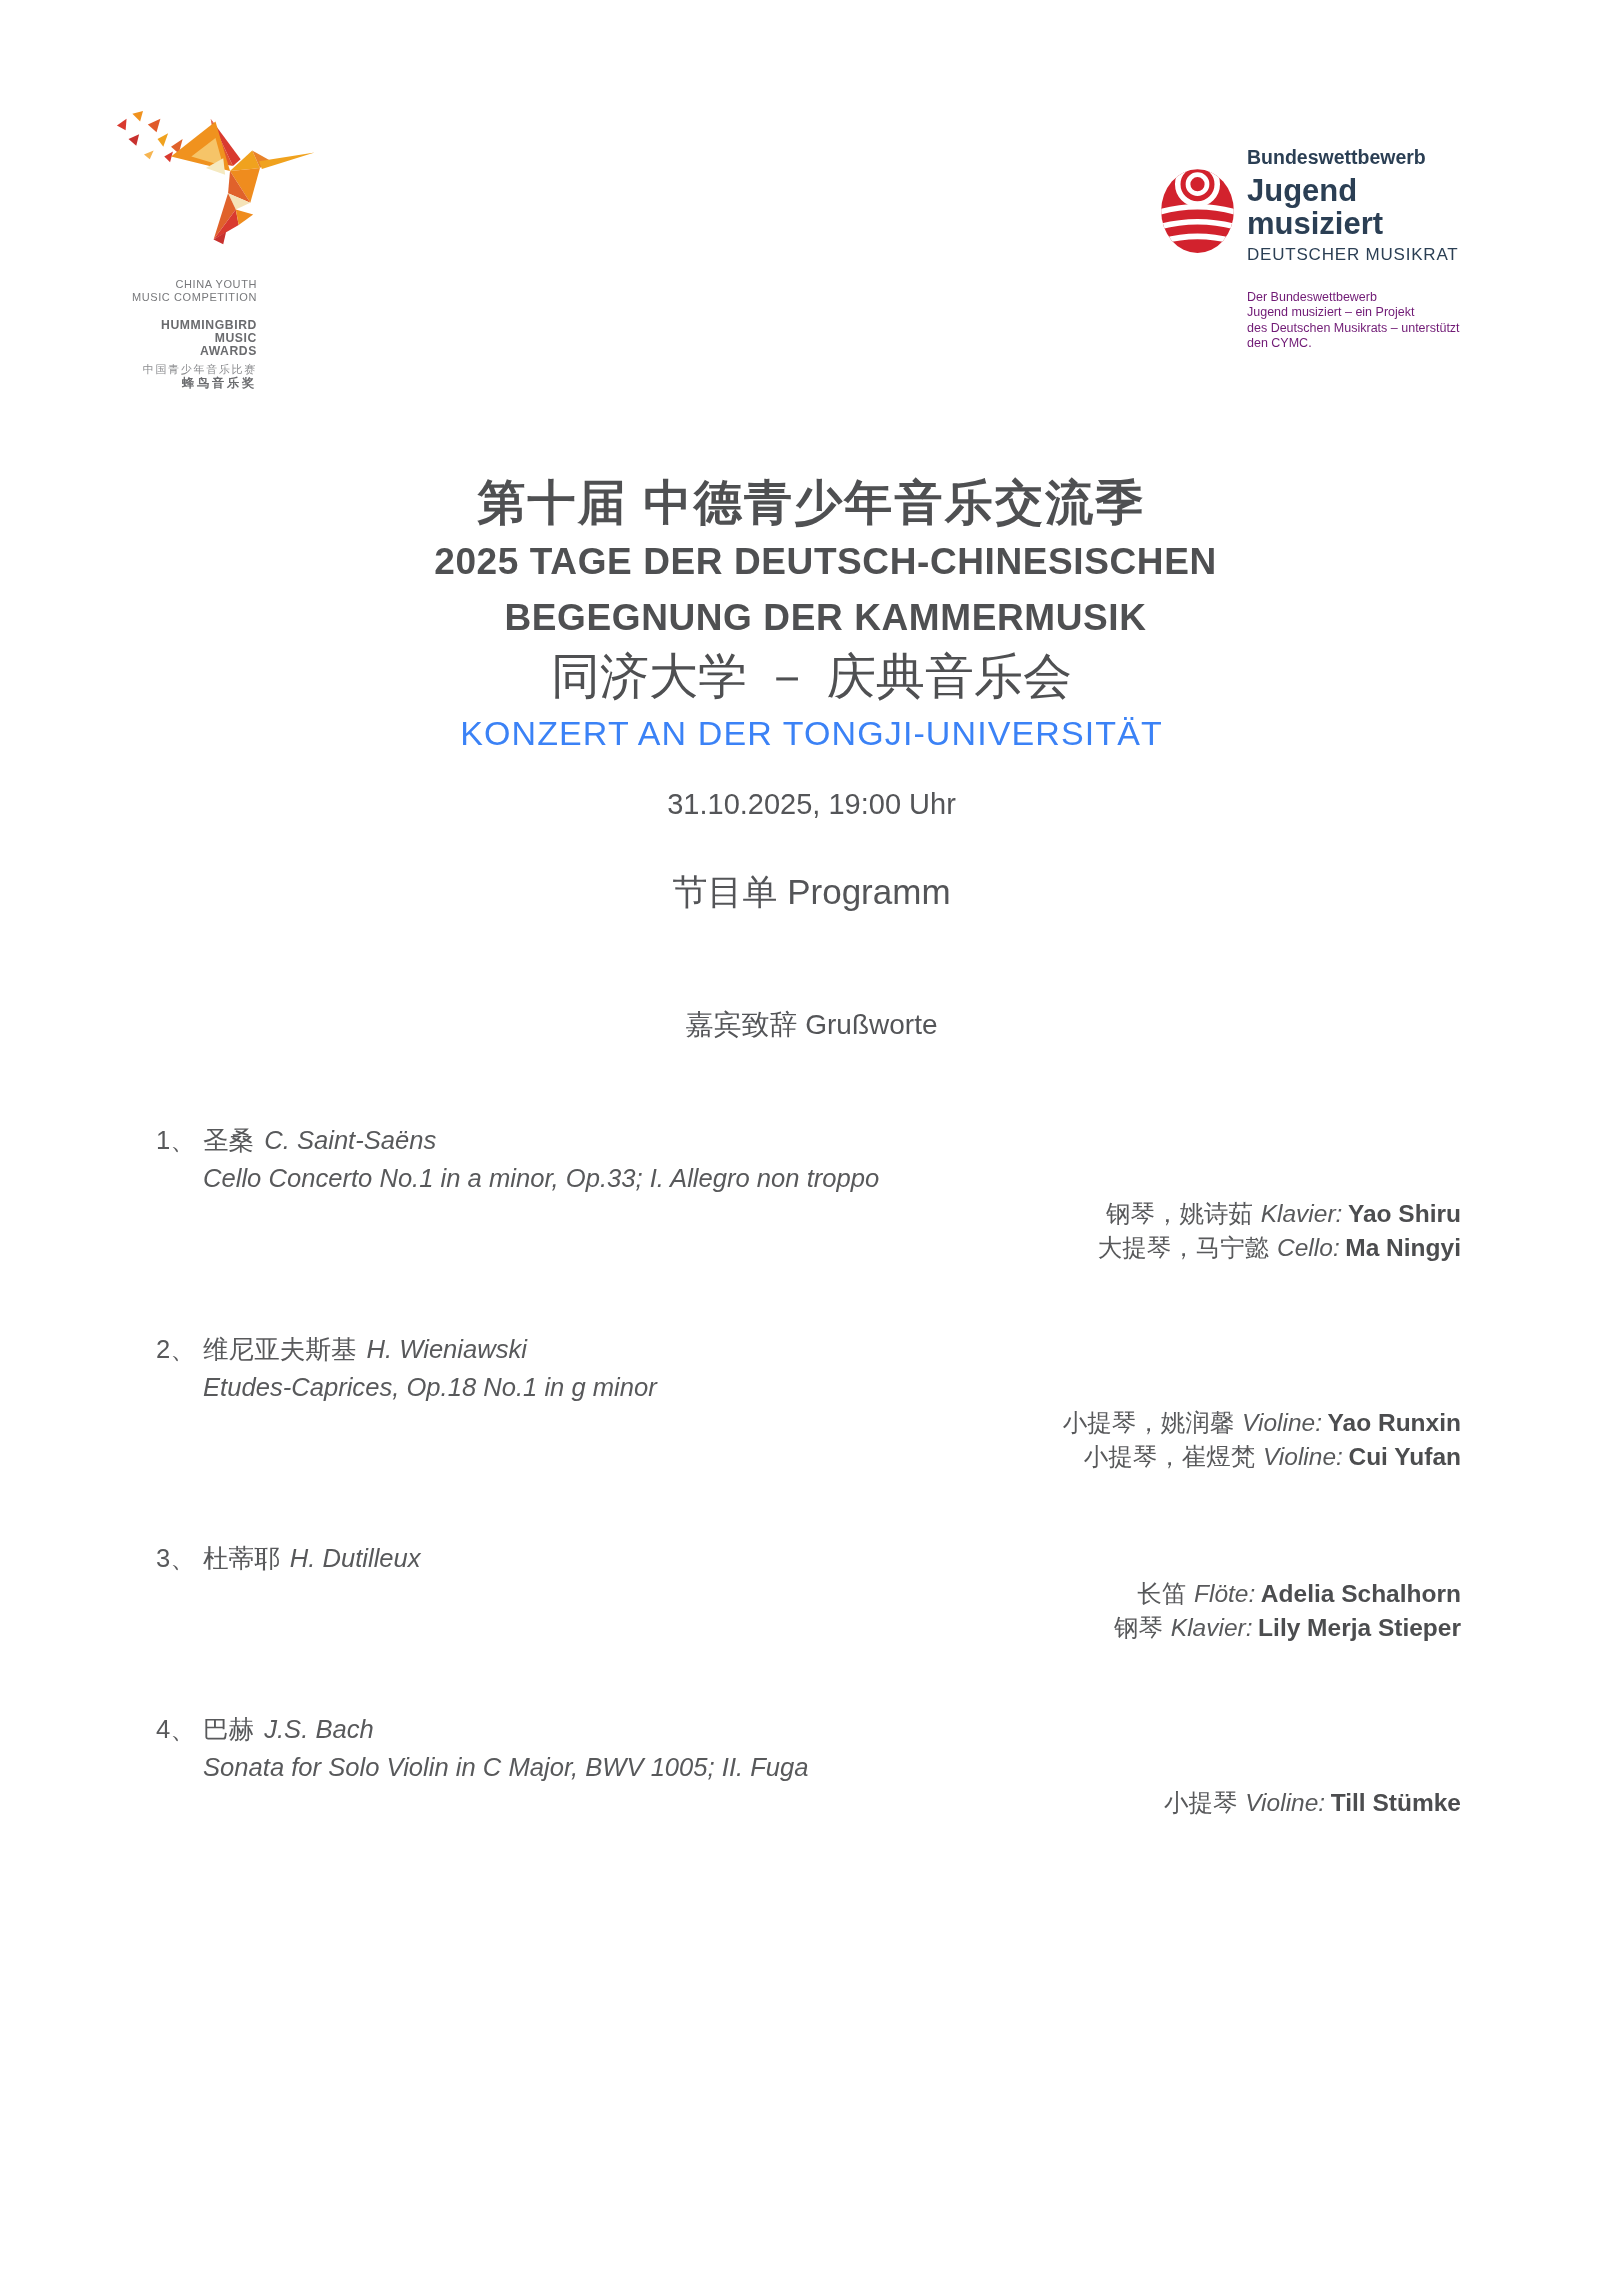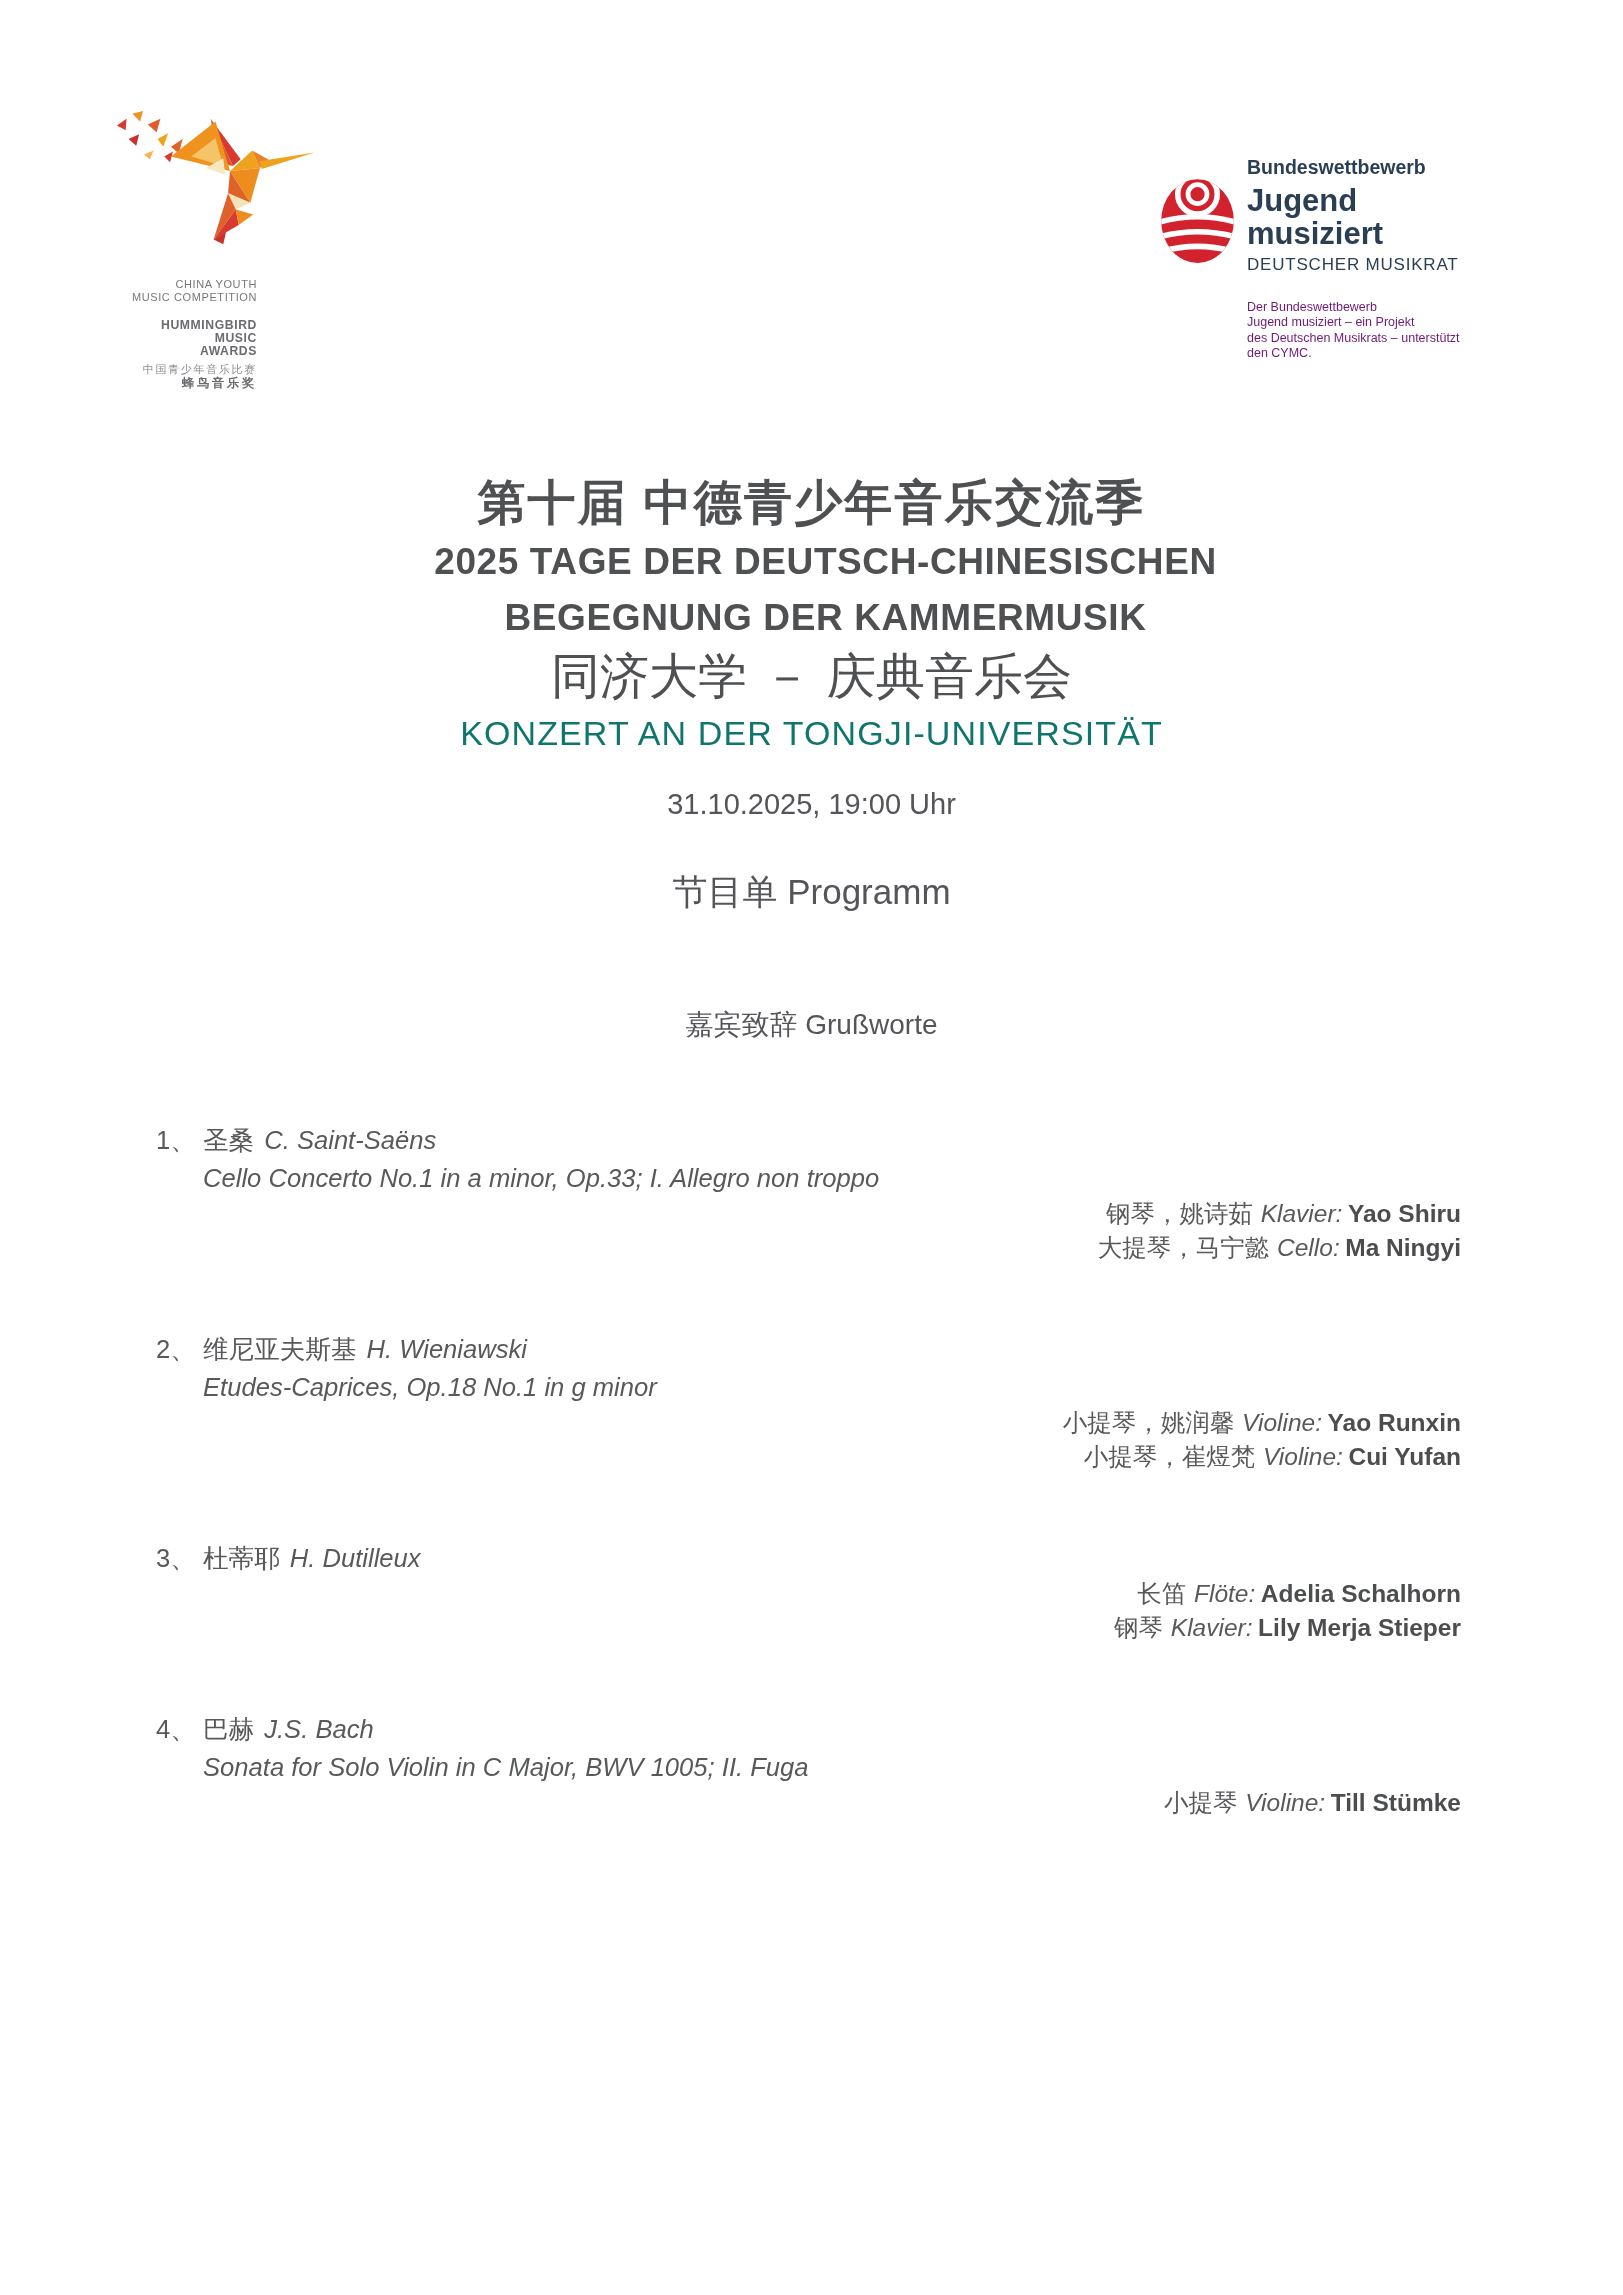--- a/index.html
+++ b/index.html
@@ -9,34 +9,34 @@
   }
   
   .left-logo { position:absolute; left:114px; top:105px; width:211px; }
   .bird-svg { display:block; width:203px; height:155px; }
   .left-logo-text { margin-top:18px; width:143px; text-align:right; }
   .ll-cyc   { font-size:11px; line-height:12.8px; color:#77787b; letter-spacing:0.6px; }
   .ll-brand { font-size:12.2px; line-height:13.3px; font-weight:bold; color:#6a6b6e; margin-top:15px; letter-spacing:0.6px; }
   .ll-cn1   { font-size:11px; line-height:13.3px; color:#8a8b8e; letter-spacing:1.7px; margin-top:4.4px; font-family:"DejaVu Serif",serif; }
   .ll-cn2   { font-size:12.2px; line-height:15px; color:#6a6b6e; letter-spacing:2.8px; font-weight:bold; font-family:"DejaVu Serif",serif; }
   
-  .right-logo { position:absolute; left:1158px; top:156px; width:356px; }
+  .right-logo { position:absolute; left:1158px; top:146px; width:356px; }
   .globe-svg { position:absolute; left:0px; top:18.4px; width:79px; height:91px; }
   .right-logo-text { margin-left:89px; }
   .rl-b1  { font-size:19.5px; font-weight:bold; color:#2b3f54; line-height:22px; }
   .rl-big { font-size:31px; font-weight:bold; color:#2b3f54; line-height:33px; }
   .rl-big.first { margin-top:5.6px; }
   .rl-dm  { font-size:17px; color:#2b3f54; letter-spacing:0.8px; margin-top:5.6px; line-height:20px; }
   .rl-note{ margin-top:24.5px; font-size:12.5px; line-height:15.6px; color:#701a75; }
   
   .title-area { text-align:center; color:#4f5052; padding-top:472px; }
   .t-cn  { font-size:48px; font-weight:bold; line-height:62px; letter-spacing:2.2px; }
   .t-de  { font-size:37px; font-weight:bold; line-height:56px; letter-spacing:0.6px;padding-left:28px; }
   .t-cn2 { font-size:49px; line-height:61px; font-family:"DejaVu Serif",serif; }
-  .t-de3 { font-size:34px; line-height:52px; letter-spacing:1.1px; color:#0f766e; }
+  .t-de3 { font-size:34px; line-height:52px; letter-spacing:1.1px; color:#3b82f6; }
   .t-date{ font-size:29px; line-height:40px; margin-top:24.5px; color:#545558; }
   .t-prog{ font-size:35px; line-height:51px; margin-top:42px; color:#545558; }
   .t-greet{ font-size:28px; line-height:39px; margin-top:87px; color:#545558; }
   .cjk { font-family:"DejaVu Serif",serif; }
   
   .program { margin-top:77px; padding-left:156px; padding-right:162px; }
   .item + .item { margin-top:65px; }
   .line1 { font-size:25.6px; line-height:38px; }
   .num { display:inline-block; width:47px; }
   .composer-cn { font-family:"DejaVu Serif",serif; margin-right:10px; }

